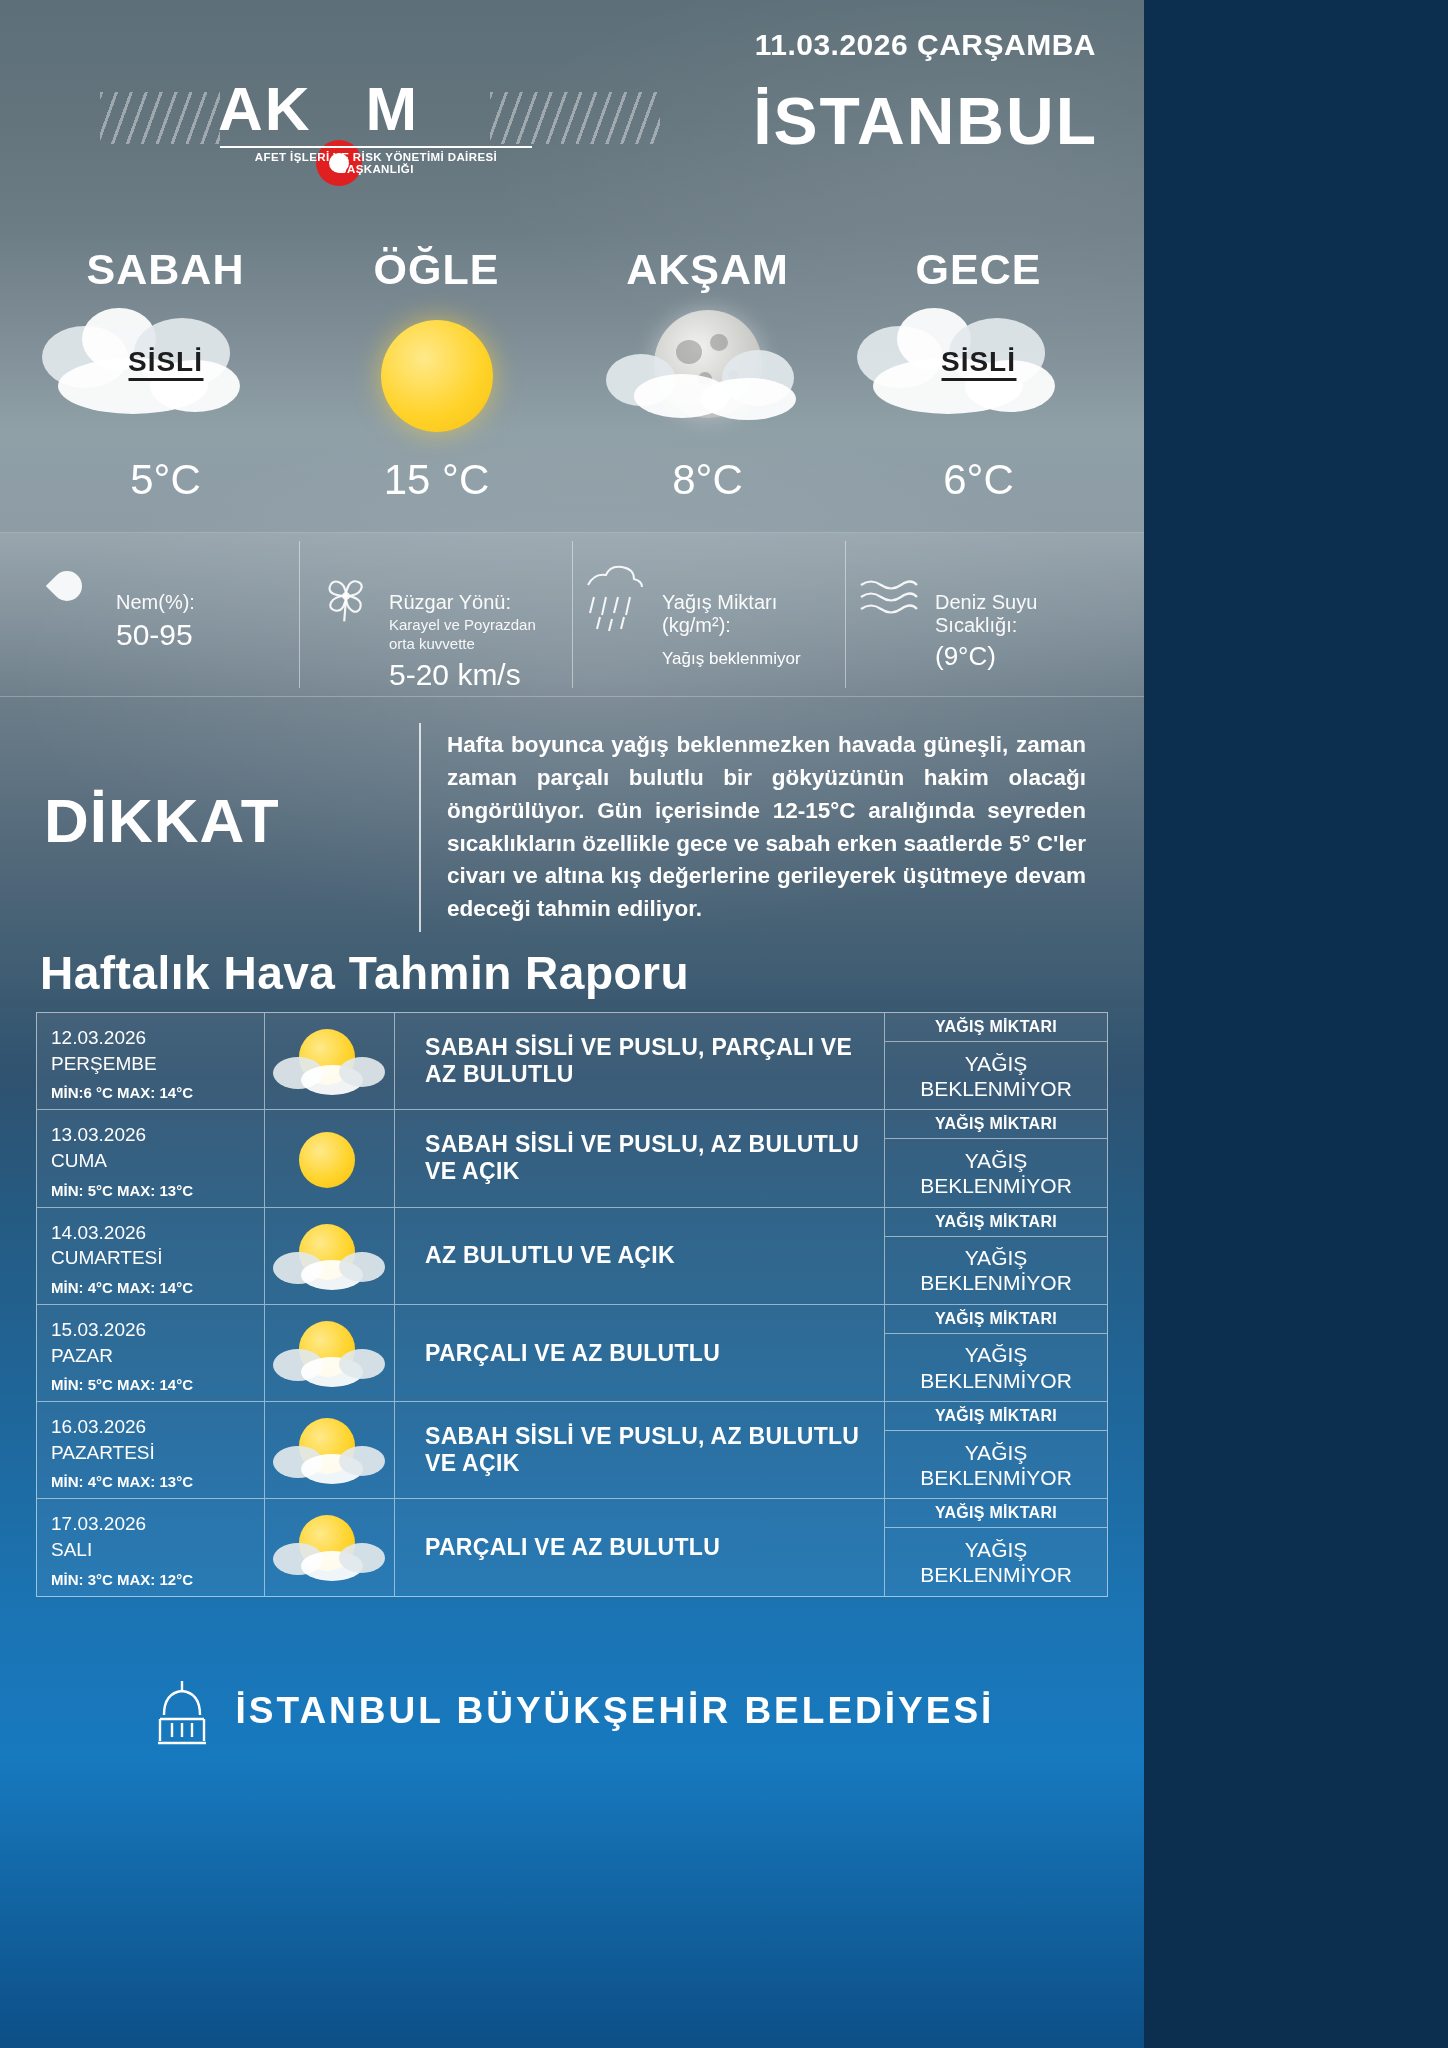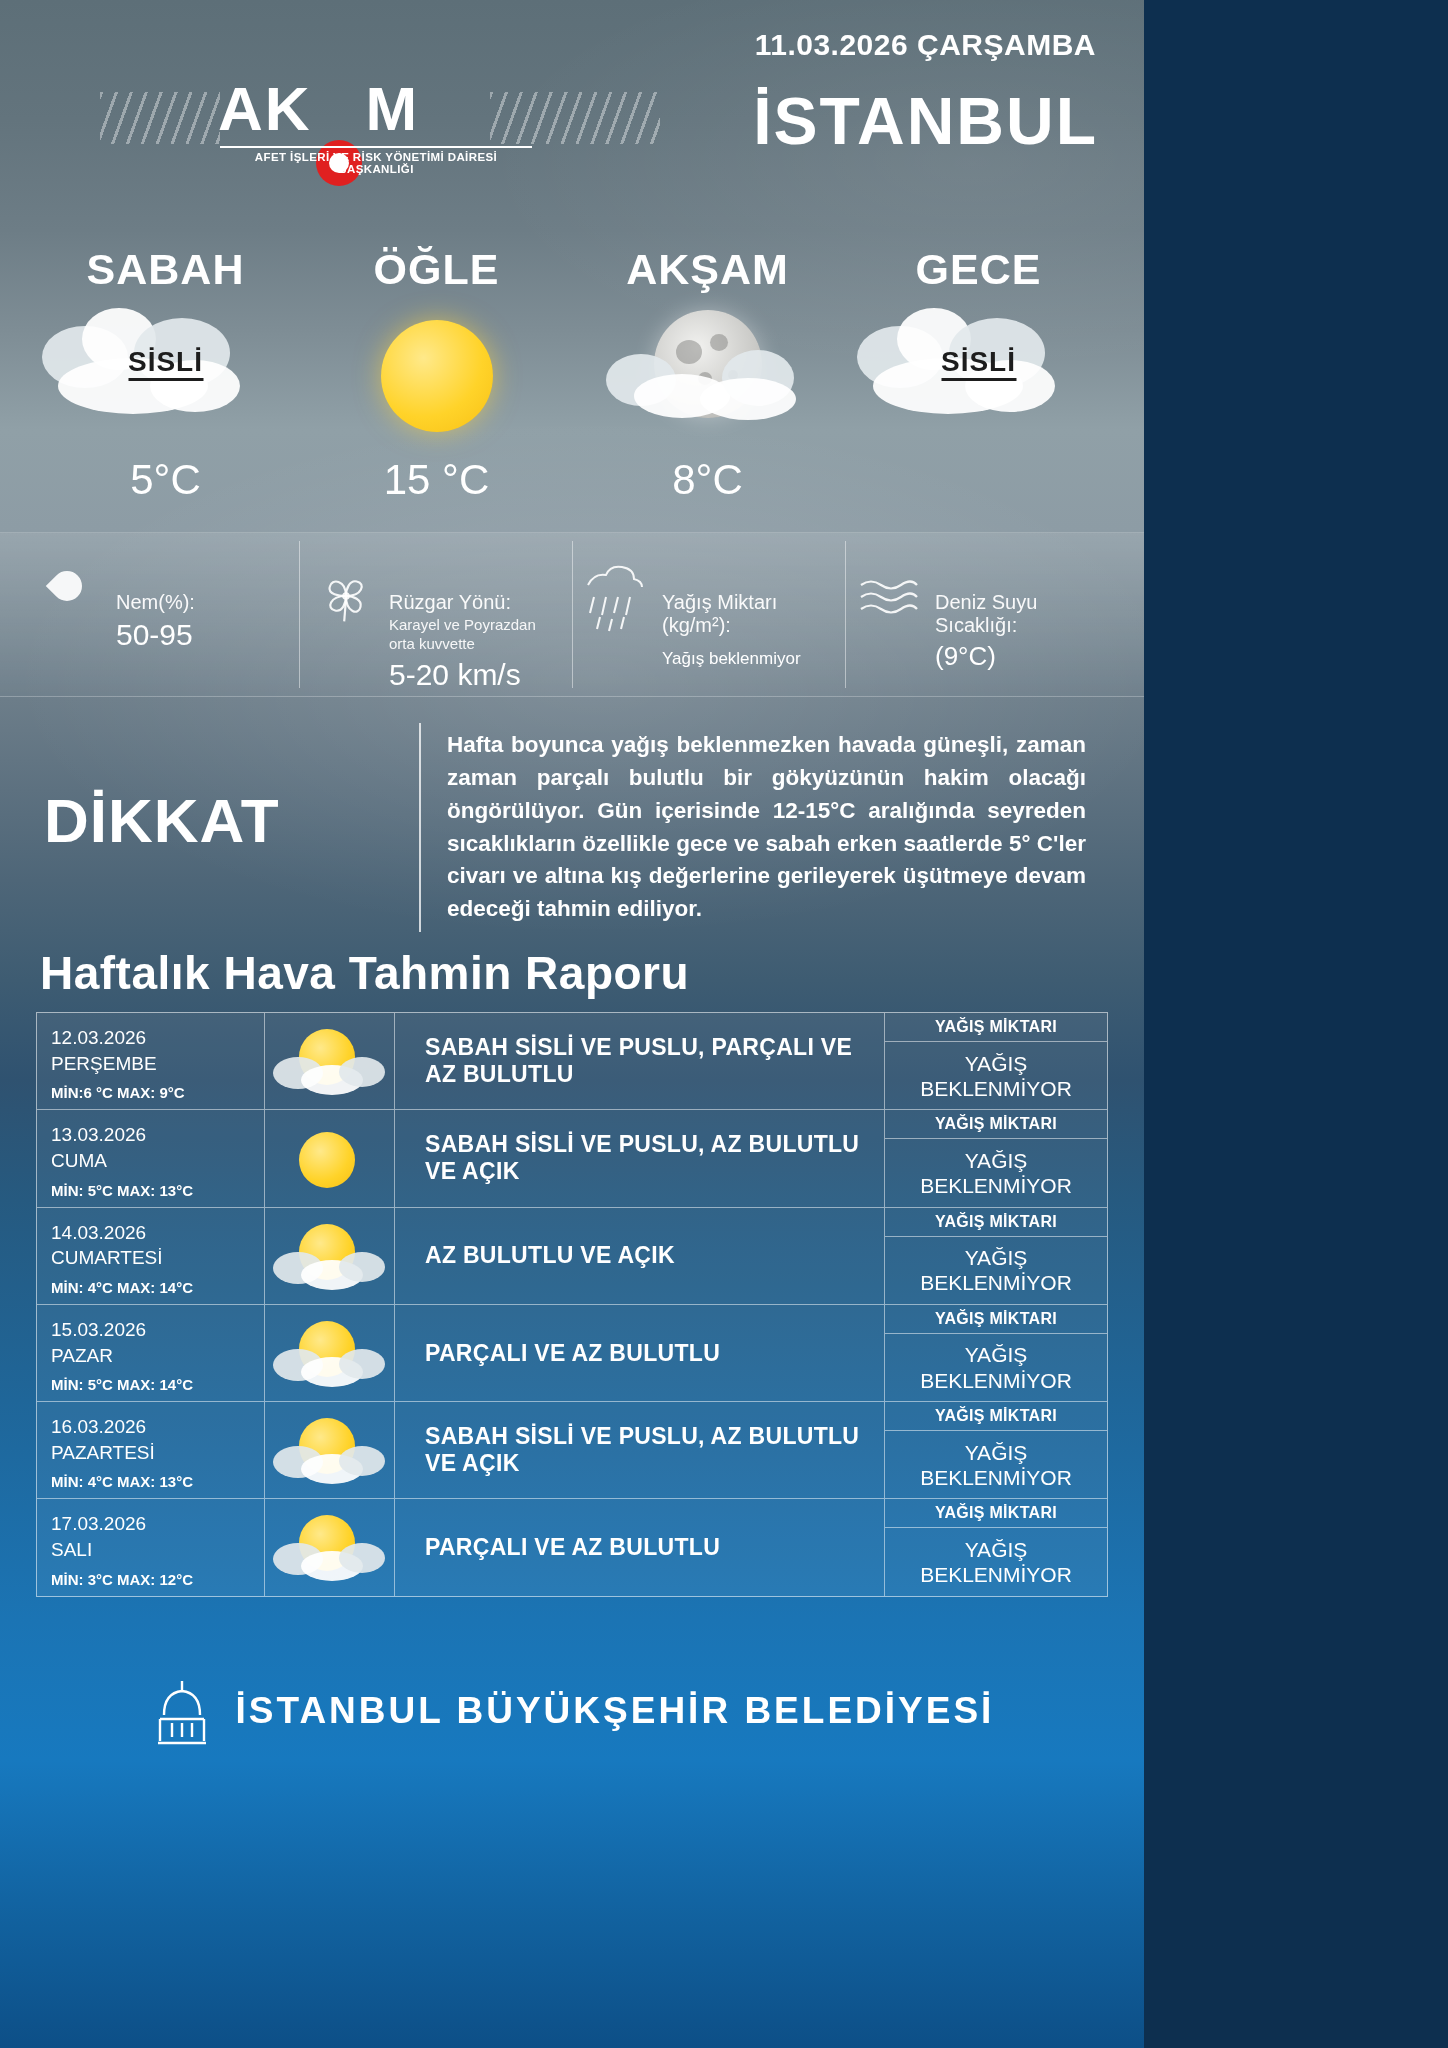--- a/index.html
+++ b/index.html
@@ -448,20 +448,21 @@
         <div class="dp-icon">
           <div class="cloudset">
             <div class="cl dim" style="left:14px;  top:26px; width:86px;  height:62px;"></div>
             <div class="cl" style="left:54px;  top:8px;  width:74px;  height:62px;"></div>
             <div class="cl dim" style="left:106px; top:18px; width:96px;  height:70px;"></div>
             <div class="cl" style="left:30px;  top:58px; width:150px; height:56px;"></div>
             <div class="cl" style="left:122px; top:60px; width:90px;  height:52px;"></div>
           </div>
           <div class="dp-label">SİSLİ</div>
         </div>
+        <div class="dp-temp">6°C</div>
       </div>
 
     </div>
 
     <div class="metrics">
 
       <div class="metric">
         <div class="m-ico">
             <span class="drop"></span>
           </div>
@@ -530,21 +531,21 @@
     </div>
 
     <div class="weekly-title">Haftalık Hava Tahmin Raporu</div>
 
     <div class="table">
 
       <div class="row">
         <div class="c-date">
           <div class="d1">12.03.2026</div>
           <div class="d2">PERŞEMBE</div>
-          <div class="d3">MİN:6  °C MAX: 9°C</div>
+          <div class="d3">MİN:6  °C MAX: 14°C</div>
         </div>
         <div class="c-ico">
           <div class="mini-sun"></div>
           <div class="cloudset">
             <div class="cl dim" style="left:8px;  top:44px; width:50px; height:32px;"></div>
             <div class="cl" style="left:36px; top:52px; width:62px; height:30px;"></div>
             <div class="cl dim" style="left:74px; top:44px; width:46px; height:30px;"></div>
           </div>
         </div>
         <div class="c-desc">SABAH SİSLİ VE PUSLU, PARÇALI VE AZ BULUTLU</div>

